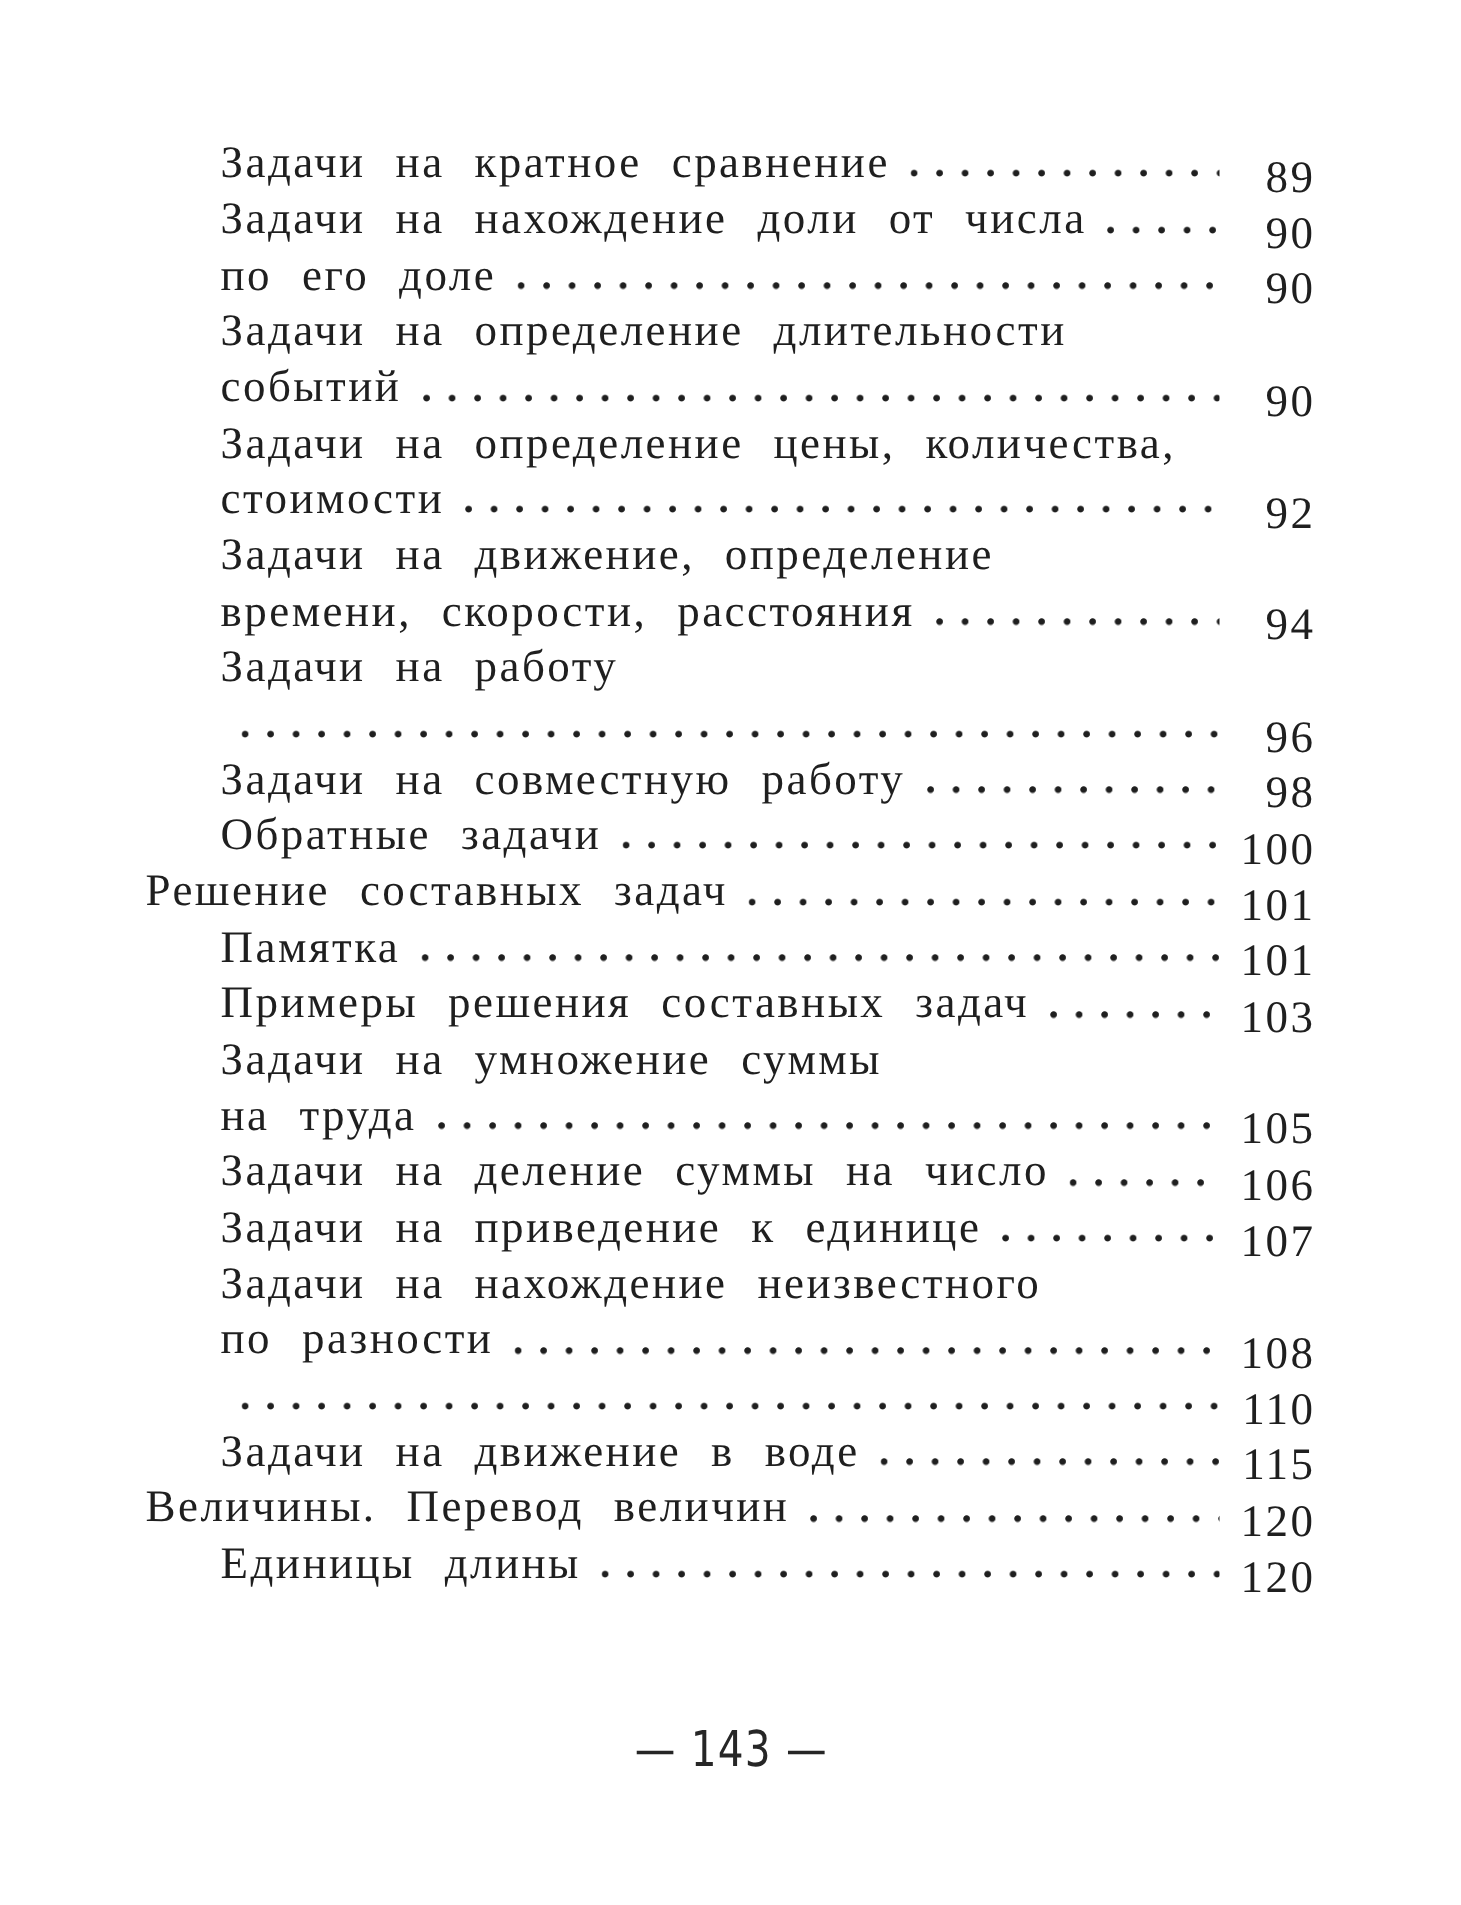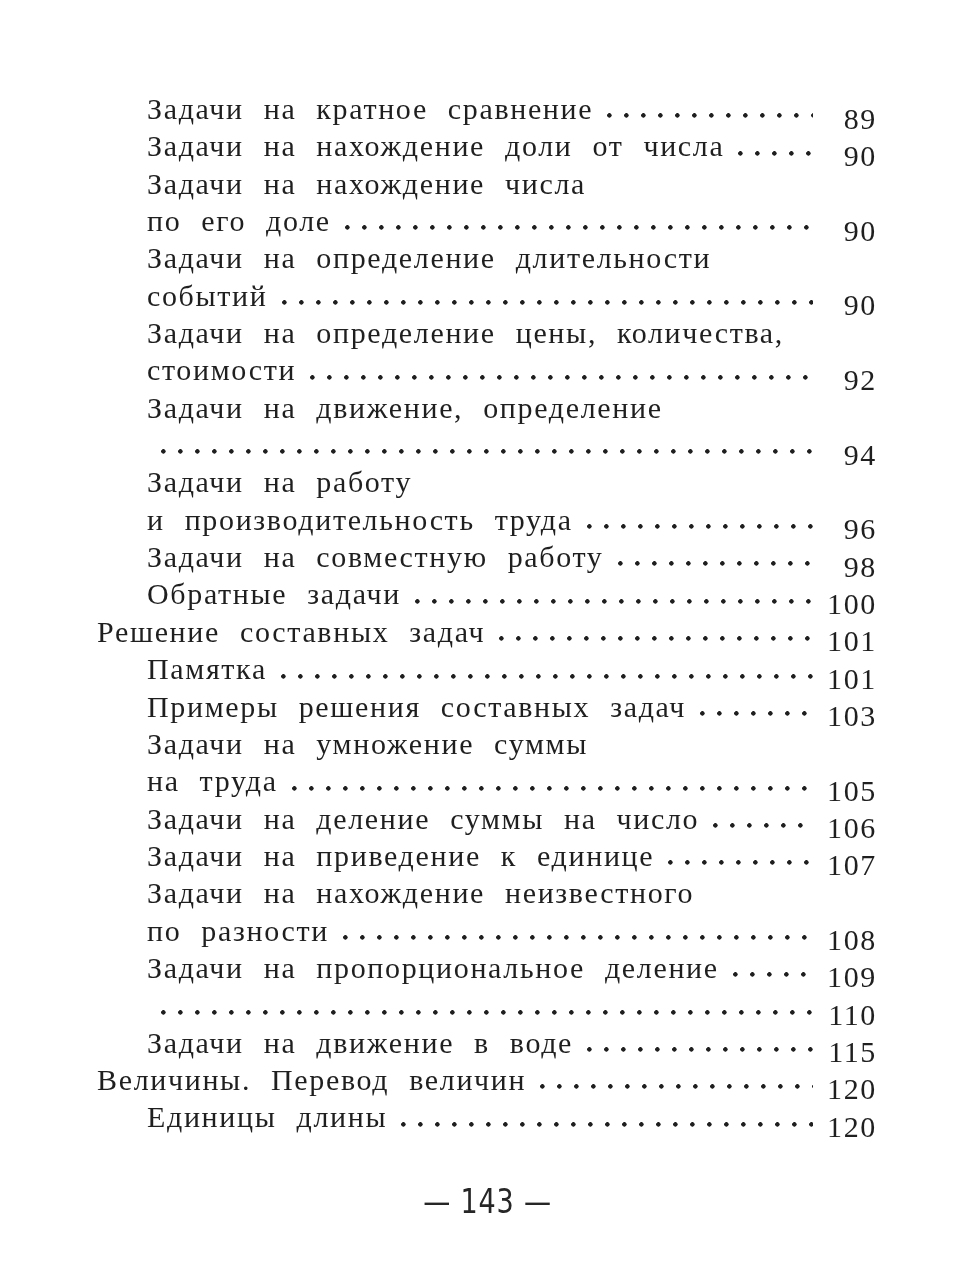--- a/index.html
+++ b/index.html
@@ -65,21 +65,20 @@
     min-width: 60px;
     text-align: right;
     margin-top: 19px;
   }
   .footer {
     position: absolute;
     left: 0;
     top: 1146px;
     width: 100%;
     text-align: center;
-    margin-top: 36px;
   }
   .footer-number {
     display: inline-block;
     font-family: "DejaVu Sans", "Liberation Sans", sans-serif;
     font-size: 33px;
     line-height: 40px;
     color: #262626;
     transform: scaleX(0.82);
     transform-origin: center;
     letter-spacing: 1px;
@@ -94,24 +93,20 @@
       <div class="toc-line indent1">
       <span class="toc-entry-text">Задачи на кратное сравнение</span>
       <span class="dot-leader"></span>
       <span class="page-number">89</span>
     </div>
       <div class="toc-line indent1">
       <span class="toc-entry-text">Задачи на нахождение доли от числа</span>
       <span class="dot-leader"></span>
       <span class="page-number">90</span>
     </div>
-      <div class="toc-line indent1 no-page">
-      <span class="toc-entry-text">Задачи на нахождение числа</span>
-
-    </div>
       <div class="toc-line indent1">
       <span class="toc-entry-text">по его доле</span>
       <span class="dot-leader"></span>
       <span class="page-number">90</span>
     </div>
       <div class="toc-line indent1 no-page">
       <span class="toc-entry-text">Задачи на определение длительности</span>
 
     </div>
       <div class="toc-line indent1">
@@ -126,29 +121,29 @@
       <div class="toc-line indent1">
       <span class="toc-entry-text">стоимости</span>
       <span class="dot-leader"></span>
       <span class="page-number">92</span>
     </div>
       <div class="toc-line indent1 no-page">
       <span class="toc-entry-text">Задачи на движение, определение</span>
 
     </div>
       <div class="toc-line indent1">
+      <span class="toc-entry-text">времени, скорости, расстояния</span>
       <span class="dot-leader"></span>
       <span class="page-number">94</span>
     </div>
       <div class="toc-line indent1 no-page">
       <span class="toc-entry-text">Задачи на работу</span>
 
     </div>
       <div class="toc-line indent1">
-      <span class="toc-entry-text">и производительность труда</span>
       <span class="dot-leader"></span>
       <span class="page-number">96</span>
     </div>
       <div class="toc-line indent1">
       <span class="toc-entry-text">Задачи на совместную работу</span>
       <span class="dot-leader"></span>
       <span class="page-number">98</span>
     </div>
       <div class="toc-line indent1">
       <span class="toc-entry-text">Обратные задачи</span>
@@ -190,25 +185,20 @@
       <span class="page-number">107</span>
     </div>
       <div class="toc-line indent1 no-page">
       <span class="toc-entry-text">Задачи на нахождение неизвестного</span>
 
     </div>
       <div class="toc-line indent1">
       <span class="toc-entry-text">по разности</span>
       <span class="dot-leader"></span>
       <span class="page-number">108</span>
-    </div>
-      <div class="toc-line indent1">
-      <span class="toc-entry-text">Задачи на пропорциональное деление</span>
-      <span class="dot-leader"></span>
-      <span class="page-number">109</span>
     </div>
       <div class="toc-line indent1">
       <span class="dot-leader"></span>
       <span class="page-number">110</span>
     </div>
       <div class="toc-line indent1">
       <span class="toc-entry-text">Задачи на движение в воде</span>
       <span class="dot-leader"></span>
       <span class="page-number">115</span>
     </div>

